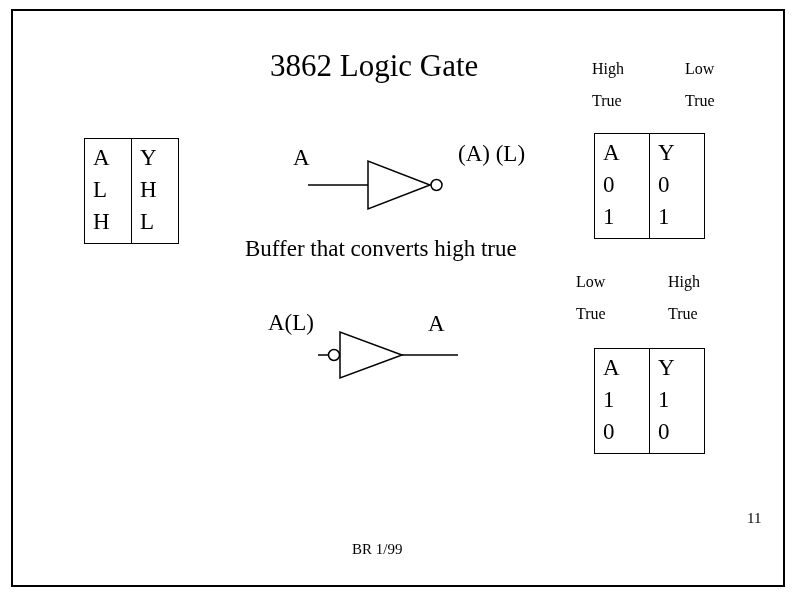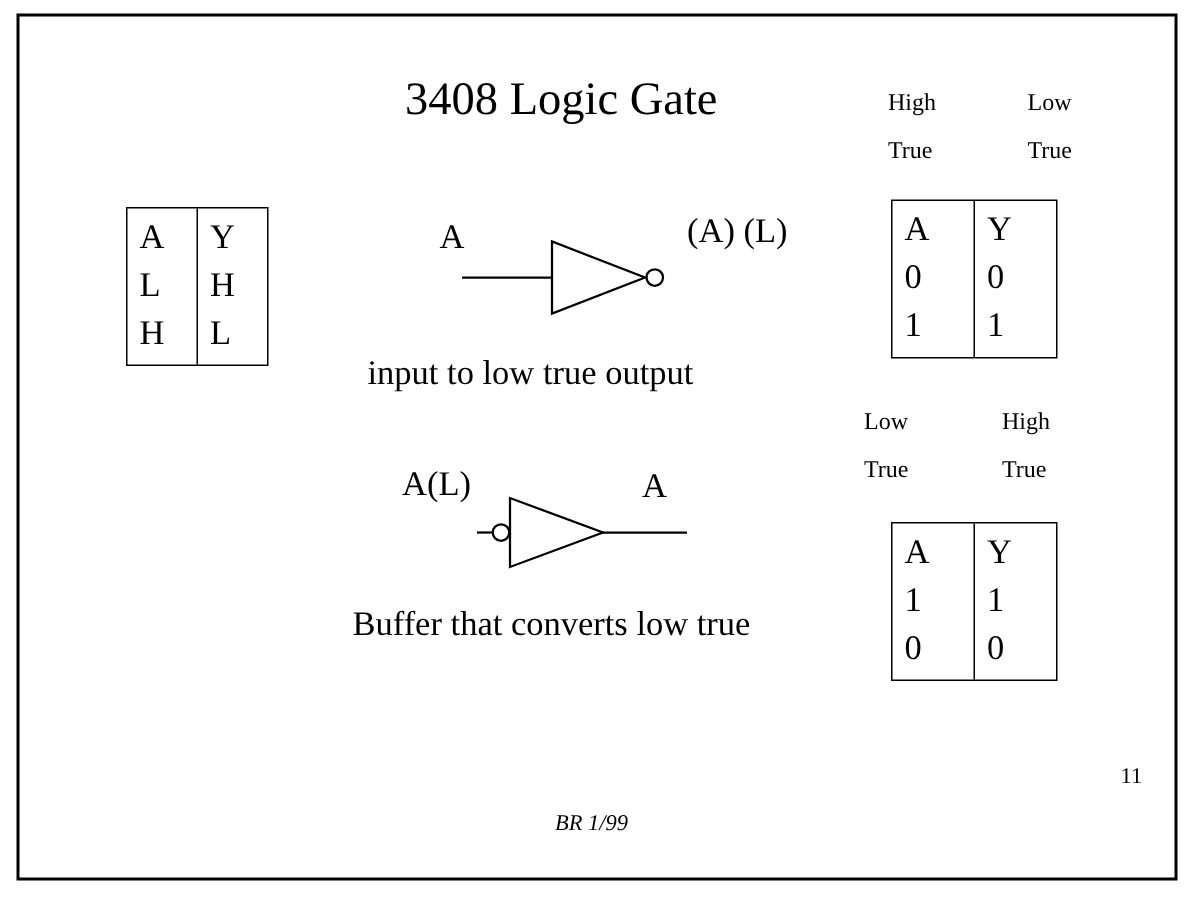--- a/index.html
+++ b/index.html
@@ -60,21 +60,21 @@
   .footer-text {
     font-size: 15px;
     white-space: nowrap;
   }
 </style>
 </head>
 <body>
 
 <div class="slide-border"></div>
 
-<div class="abs title" style="left:270px; top:48px;">3408 Logic Gate</div>
+<div class="abs title" style="left:270px; top:48px;">3862 Logic Gate</div>
 
 <div class="abs label-stack" style="left:592px; top:53px;">
   <div>High</div>
   <div>True</div>
 </div>
 <div class="abs label-stack" style="left:685px; top:53px;">
   <div>Low</div>
   <div>True</div>
 </div>
 
@@ -95,21 +95,21 @@
 
 <svg class="abs gate-svg" style="left:308px; top:155px;" width="170" height="60">
   <line x1="0" y1="30" x2="60" y2="30" stroke="#000" stroke-width="1.5"></line>
   <polygon points="60,6 60,54 122,30" fill="none" stroke="#000" stroke-width="1.5"></polygon>
   <circle cx="128.5" cy="30" r="5.5" fill="none" stroke="#000" stroke-width="1.5"></circle>
 </svg>
 
 <div class="abs body-text" style="left:458px; top:138px;text-align:center;">(A) (L)</div>
 
 <div class="abs" style="left:245px; top:233px;">
-  <div class="body-text">input to low true output</div>
+  <div class="body-text">Buffer that converts high true</div>
 </div>
 
 <div class="abs ttable" style="left:594px; top:133px;">
   <div class="tcol" style="min-width:38px;">
     <div>A</div>
     <div>0</div>
     <div>1</div>
   </div>
   <div class="tcol" style="min-width:38px;">
     <div>Y</div>
@@ -132,30 +132,29 @@
 <svg class="abs gate-svg" style="left:318px; top:325px;" width="150" height="60">
   <line x1="0" y1="30" x2="10" y2="30" stroke="#000" stroke-width="1.5"></line>
   <circle cx="16" cy="30" r="5.5" fill="none" stroke="#000" stroke-width="1.5"></circle>
   <polygon points="22,7 22,53 84,30" fill="none" stroke="#000" stroke-width="1.5"></polygon>
   <line x1="84" y1="30" x2="140" y2="30" stroke="#000" stroke-width="1.5"></line>
 </svg>
 
 <div class="abs body-text" style="left:428px; top:308px;">A</div>
 
 <div class="abs" style="left:235px; top:400px;">
-  <div class="body-text">Buffer that converts low true</div>
 </div>
 
 <div class="abs ttable" style="left:594px; top:348px;">
   <div class="tcol" style="min-width:38px;">
     <div>A</div>
     <div>1</div>
     <div>0</div>
   </div>
   <div class="tcol" style="min-width:38px;">
     <div>Y</div>
     <div>1</div>
     <div>0</div>
   </div>
 </div>
 
-<div class="abs footer-text" style="left:370px; top:541px;font-style:italic;">BR 1/99</div>
+<div class="abs footer-text" style="left:352px; top:541px;">BR 1/99</div>
 <div class="abs footer-text" style="left:735px; top:510px;margin-left:12px;">11</div>
 
 </body></html>

